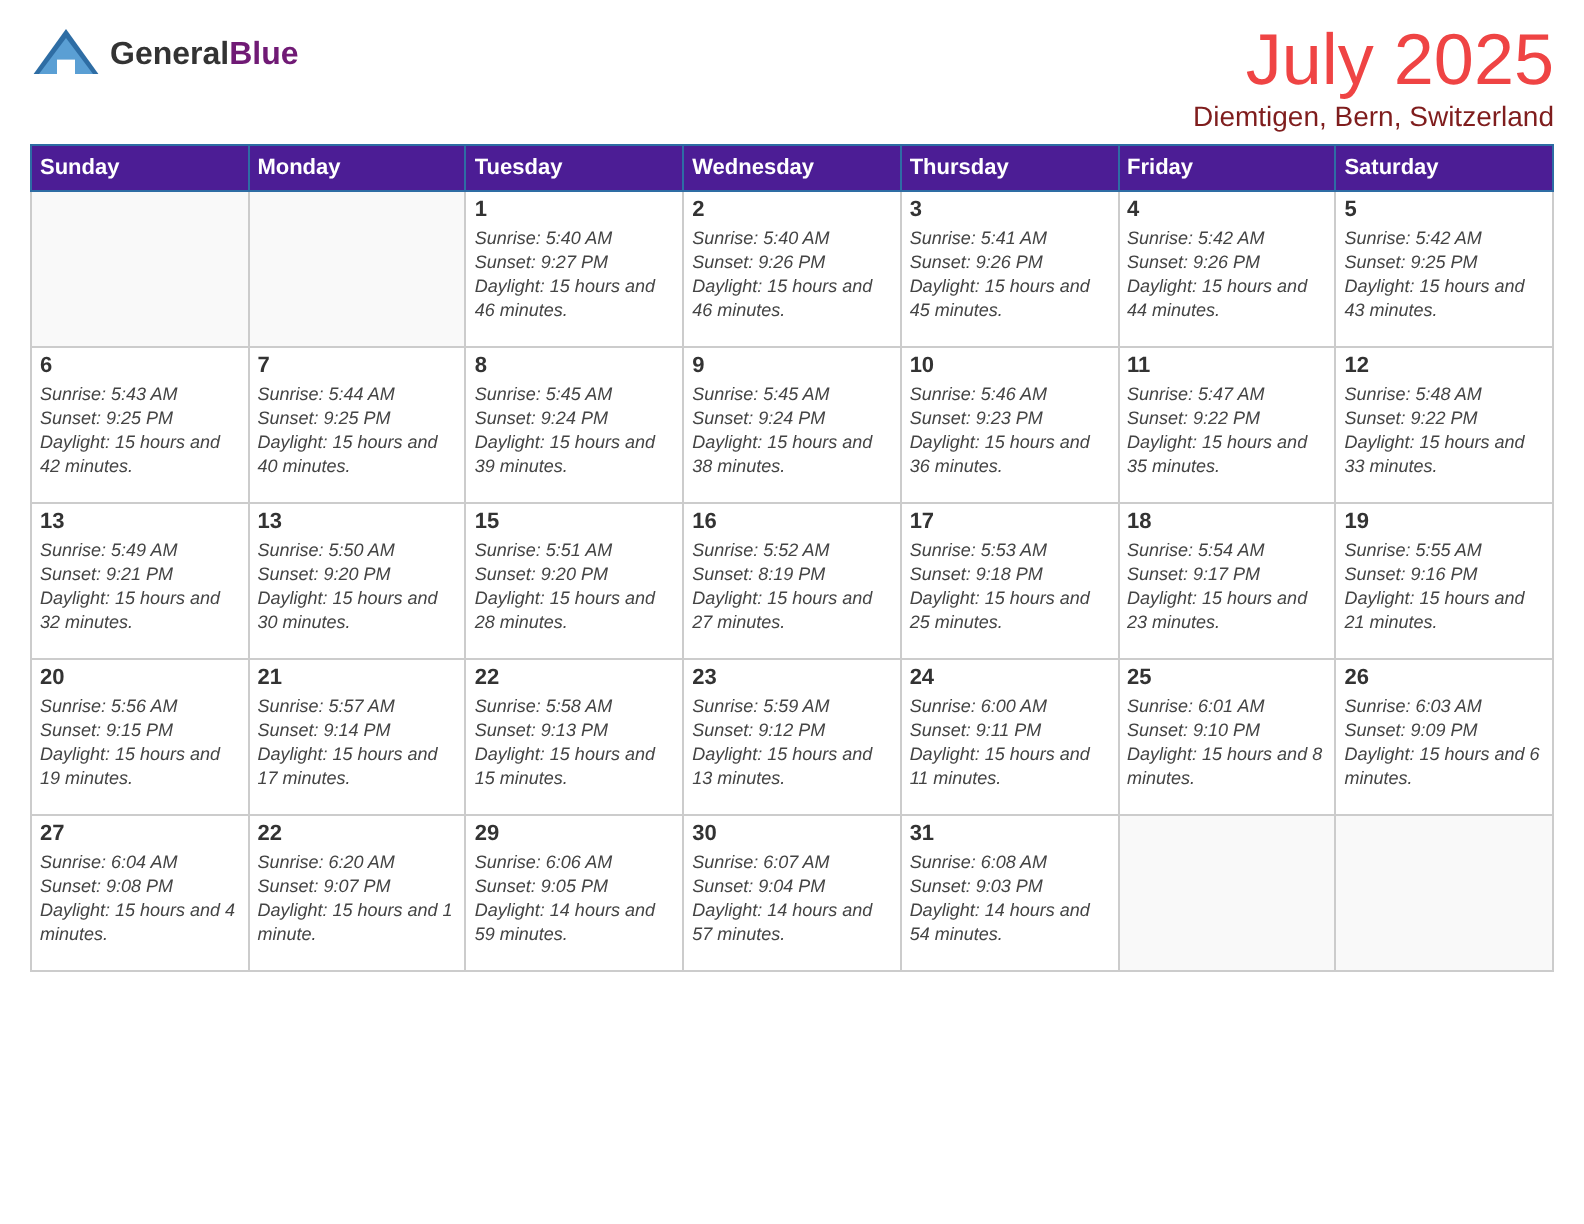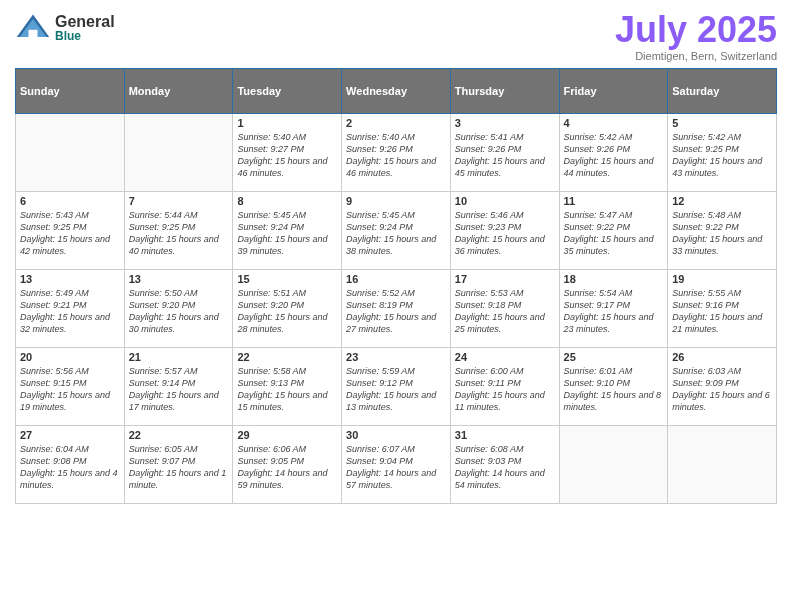--- a/index.html
+++ b/index.html
@@ -20,59 +20,58 @@
       align-items: flex-start;
       margin-bottom: 6px;
     }
     .logo {
       display: flex;
       align-items: center;
       gap: 4px;
     }
     .logo-text {
       display: flex;
-      flex-direction: column;
       line-height: 1.1;
     }
     .logo-general {
       font-size: 16px;
       font-weight: bold;
       color: #333;
     }
     .logo-blue {
-      font-size: 12px;
+      font-size: 16px;
       font-weight: bold;
-      color: #0f766e;
+      color: #701a75;
     }
     .logo-icon {
       width: 36px;
       height: 36px;
     }
     .title-area {
       text-align: right;
     }
     .month-title {
       font-size: 36px;
-      font-weight: bold;
-      color: #8b5cf6;
+      font-weight: normal;
+      color: #ef4444;
       line-height: 1.1;
     }
     .subtitle {
-      font-size: 11px;
-      color: #737373;
+      font-size: 14px;
+      color: #7f1d1d;
     }
     .calendar {
       width: 100%;
       border-collapse: collapse;
       font-size: 10px;
     }
     .calendar th {
-      background-color: #737373;
+      background-color: #4c1d95;
       color: #fff;
-      padding: 16px 4px;
+      padding: 5px 4px;
       text-align: left;
       font-size: 11px;
       font-weight: bold;
       border: 1px solid #2e6da4;
     }
     .calendar td {
       border: 1px solid #ccc;
       vertical-align: top;
       padding: 3px 4px;
       width: calc(100% / 7);
@@ -299,21 +298,21 @@
         </tr>
         <tr>
           <td>
             <span class="day-number">27</span>
             <div class="day-info">Sunrise: 6:04 AM
 Sunset: 9:08 PM
 Daylight: 15 hours and 4 minutes.</div>
           </td>
           <td>
             <span class="day-number">22</span>
-            <div class="day-info">Sunrise: 6:05 AM
+            <div class="day-info">Sunrise: 6:20 AM
 Sunset: 9:07 PM
 Daylight: 15 hours and 1 minute.</div>
           </td>
           <td>
             <span class="day-number">29</span>
             <div class="day-info">Sunrise: 6:06 AM
 Sunset: 9:05 PM
 Daylight: 14 hours and 59 minutes.</div>
           </td>
           <td>

